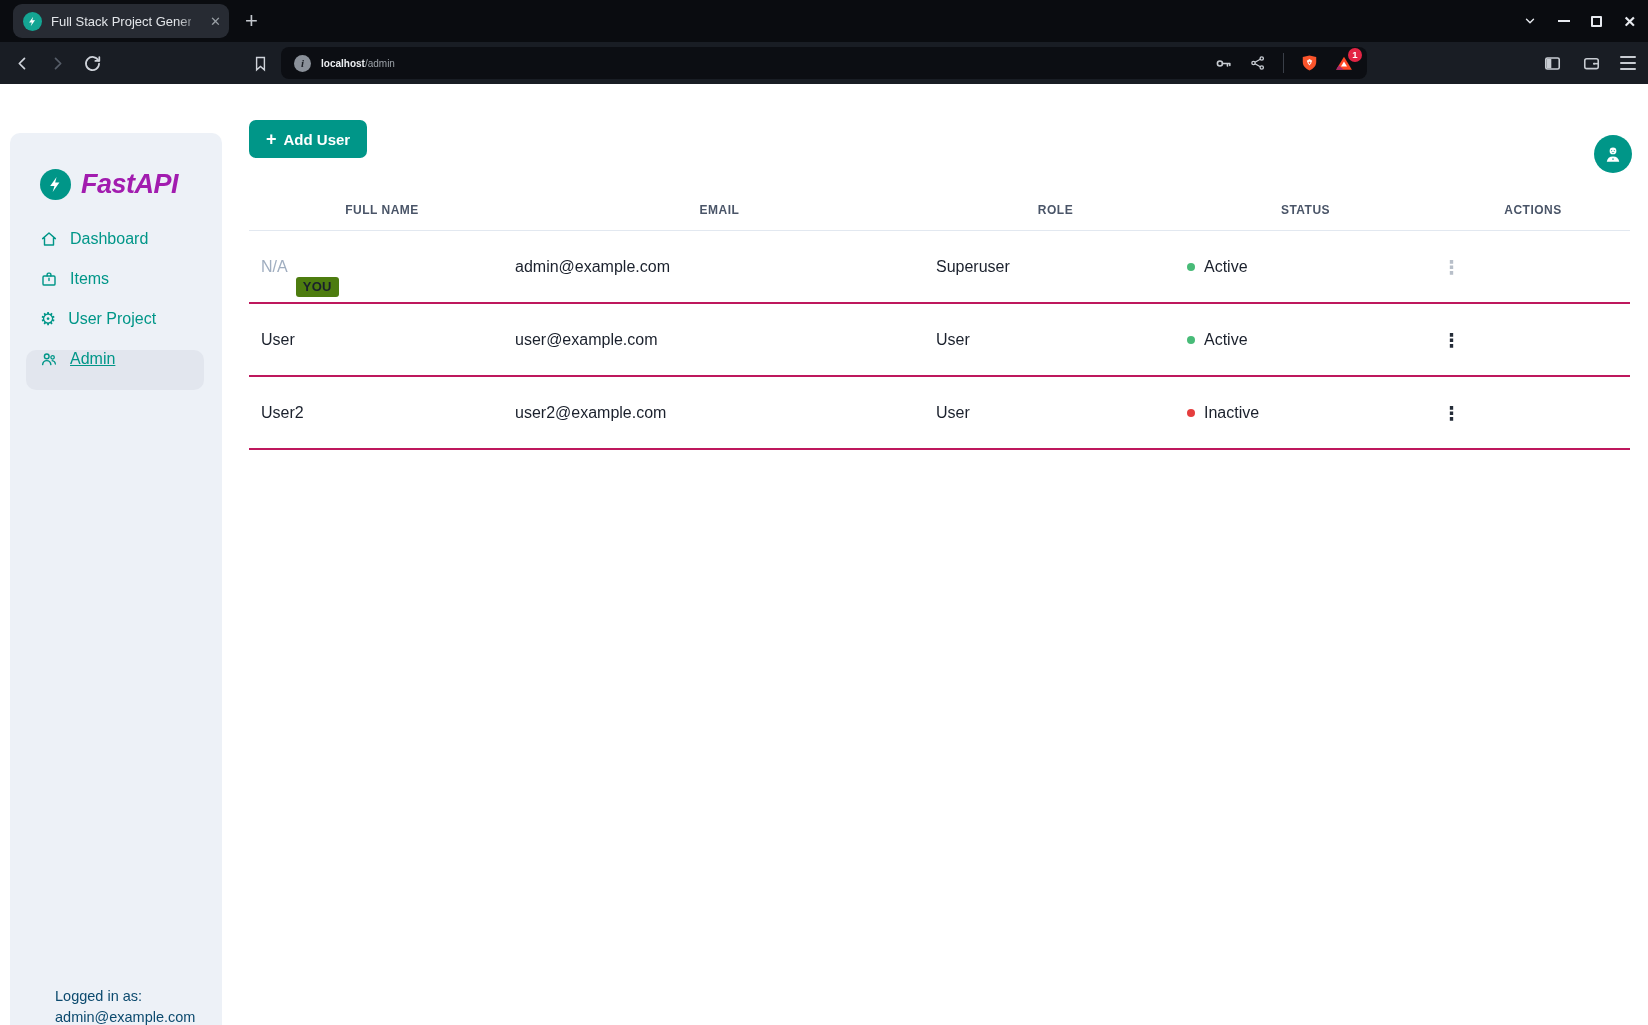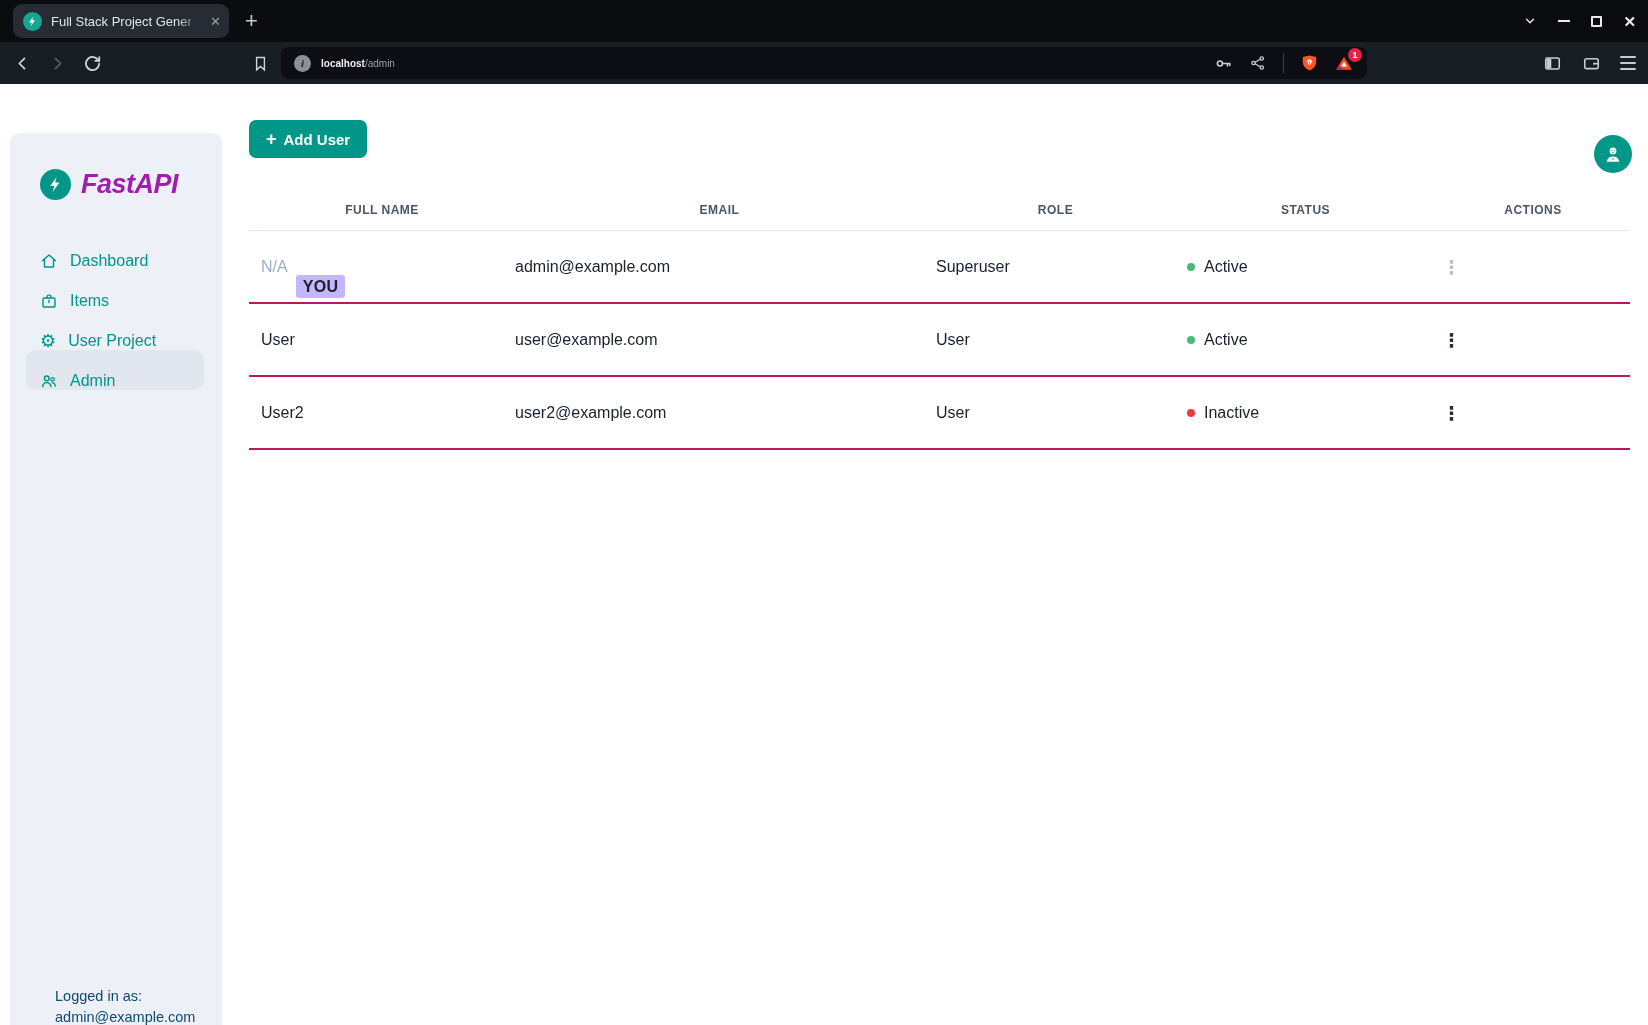--- a/index.html
+++ b/index.html
@@ -48,44 +48,44 @@
   
   .content { position:relative; height:941px; background:#fff; }
 
   .sidebar { position:absolute; left:10px; top:13px; width:212px; height:917px;
              background:#edf1f7; border-radius:10px; }
   .logo { display:flex; align-items:center; gap:10px; margin:36px 0 0 30px; }
   .logo-mark { width:31px; height:31px; border-radius:50%; background:#009688; display:flex;
                align-items:center; justify-content:center; }
   .logo-text { color:#a21caf; font-size:27px; font-weight:600; letter-spacing:-0.5px;font-style:italic; }
   .nav-list { margin-top:30px; }
-  .side-item { display:flex; align-items:flex-end; gap:12px; height:40px; margin:0 18px 0 16px;
+  .side-item { display:flex; align-items:flex-start; gap:12px; height:40px; margin:0 18px 0 16px;
                padding-left:14px; border-radius:10px; color:#009688; font-size:16px; cursor:pointer; }
-  .side-item.active { background:#e2e6ee; }
+  .side-item.active { background:#e2e6ee;text-decoration:underline; }
   .side-item .gear-glyph { font-size:18px; line-height:1; }
   .sidebar-footer { position:absolute; left:45px; bottom:22px; color:#0c4a6e; font-size:14.5px; line-height:1.45; }
 
   .avatar-btn { position:absolute; top:15px; right:16px; width:38px; height:38px; border-radius:50%;
                 background:#009688; display:flex; align-items:center; justify-content:center; cursor:pointer; }
 
   .main { margin-left:249px; padding-right:18px; }
   h1.page-title { padding-top:44px; font-size:29px; font-weight:bold; color:#1a2332; letter-spacing:-0.3px; }
   .add-btn { margin-top:36px; height:38px; padding:0 17px; background:#009688; border:none; border-radius:7px;
              color:#fff; font-size:15px; font-weight:bold; font-family:"Liberation Sans", sans-serif;
              display:flex; align-items:center; gap:7px; cursor:pointer; }
   .add-btn .plus { font-size:18px; font-weight:bold; line-height:1; }
 
   .table { margin-top:32px; width:1381px; }
   .trow { display:grid; grid-template-columns:254px 421px 251px 249px 1fr; align-items:center;text-align:center; }
   .thead { height:41px; border-bottom:1px solid #e2e8f0; }
   .thead div { font-size:12px; font-weight:bold; color:#4a5568; letter-spacing:0.5px; padding-left:12px; }
   .tbody-row { height:73px; border-bottom:2px solid #be185d; }
   .cell { font-size:16px; color:#1a202c; padding-left:12px; display:flex; align-items:center; }
   .na { color:#a0aec0; }
-  .you-badge { margin-left:8px; background:#c4b5fd; color:#1a202c; font-size:16px; font-weight:bold;
+  .you-badge { margin-left:8px; background:#4d7c0f; color:#1a202c; font-size:13px; font-weight:bold;
                padding:2.5px 7px; border-radius:3px; letter-spacing:0.3px;margin-top:40px; }
   .dot { width:8px; height:8px; border-radius:50%; margin-right:9px; flex:0 0 auto; }
   .dot.green { background:#48bb78; }
   .dot.red { background:#e53e3e; }
   .kebab { font-size:19px; font-weight:bold; color:#242c38; padding-left:18px; cursor:pointer;
            font-family:"DejaVu Sans", sans-serif; }
   .kebab.disabled { color:#b8bfc9; cursor:default; }
 
   svg { display:block; }
 </style>

